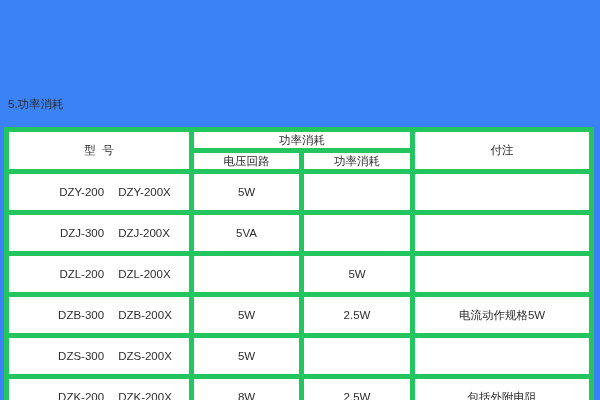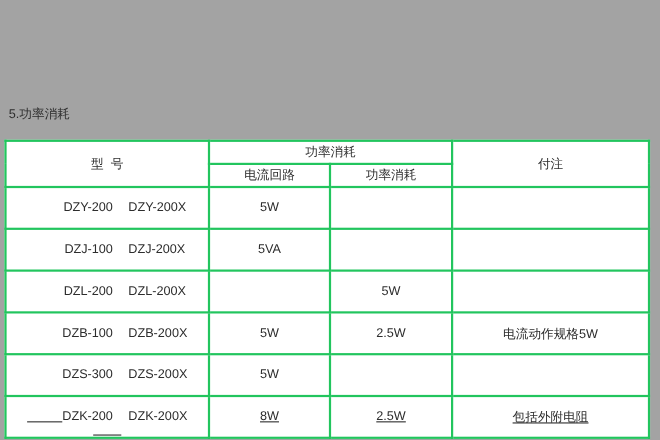--- a/index.html
+++ b/index.html
@@ -10,21 +10,21 @@
     height: 400px;
     background: #ffffff;
     font-family: "Liberation Sans", "DejaVu Sans", sans-serif;
     color: #2d2d2d;
     overflow: hidden;
   }
   .page {
     position: relative;
     width: 600px;
     height: 400px;
-    background: #a3a3a3;
+    background: #3b82f6;
   }
   .section-title {
     position: absolute;
     left: 8px;
     top: 98px;
     font-size: 11.5px;
     line-height: 13px;
     color: #2d2d2d;
     white-space: pre;
   }
@@ -34,21 +34,21 @@
     top: 127px;
     width: 585px;
     border-collapse: collapse;
     table-layout: fixed;
     font-size: 11.5px;
     color: #2d2d2d;
     background: #ffffff;
   }
   .spec-table th,
   .spec-table td {
-    border: 2px solid #22c55e;
+    border: 5px solid #22c55e;
     font-weight: normal;
     text-align: center;
     vertical-align: middle;
     padding: 0 4px;
     white-space: pre;
     overflow: hidden;
   }
   .spec-table thead tr { height: 21px; }
   .spec-table tbody tr { height: 22px; }
   
@@ -74,40 +74,40 @@
       <col style="width:111px">
       <col style="width:179px">
     </colgroup>
     <thead>
       <tr>
         <th rowspan="2">型  号</th>
         <th colspan="2">功率消耗</th>
         <th rowspan="2">付注</th>
       </tr>
       <tr>
-        <th>电流回路</th>
+        <th>电压回路</th>
         <th>功率消耗</th>
       </tr>
     </thead>
     <tbody>
       <tr>
         <td>
           <span class="models">
             <span>DZY-200</span>
             <span>DZY-200X</span>
           </span>
         </td>
         <td>5W</td>
         <td></td>
         <td></td>
       </tr>
       <tr>
         <td>
           <span class="models">
-            <span>DZJ-100</span>
+            <span>DZJ-300</span>
             <span>DZJ-200X</span>
           </span>
         </td>
         <td>5VA</td>
         <td></td>
         <td></td>
       </tr>
       <tr>
         <td>
           <span class="models">
@@ -115,21 +115,21 @@
             <span>DZL-200X</span>
           </span>
         </td>
         <td></td>
         <td>5W</td>
         <td></td>
       </tr>
       <tr>
         <td>
           <span class="models">
-            <span>DZB-100</span>
+            <span>DZB-300</span>
             <span>DZB-200X</span>
           </span>
         </td>
         <td>5W</td>
         <td>2.5W</td>
         <td>电流动作规格5W</td>
       </tr>
       <tr>
         <td>
           <span class="models">

